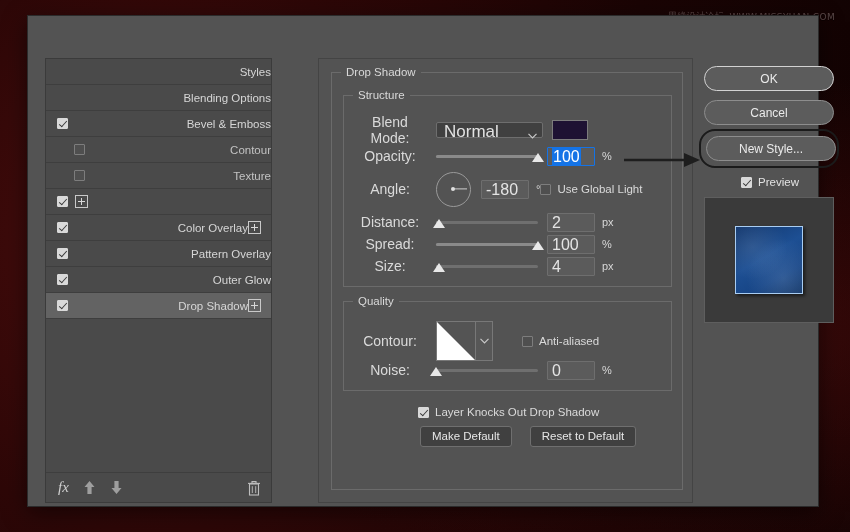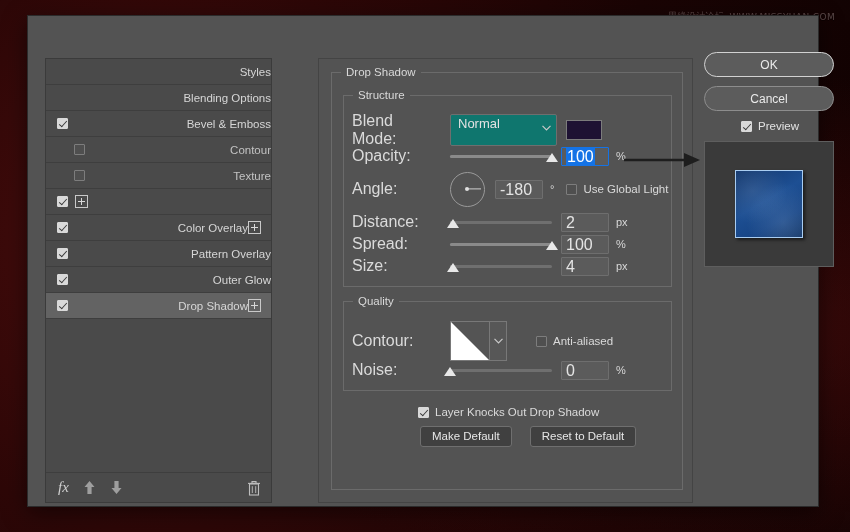--- a/index.html
+++ b/index.html
@@ -221,36 +221,36 @@
   #quality-group  { left: 11px; top: 228px; width: 329px; height: 90px; }
 
   .frow {
     position: absolute;
     display: flex;
     align-items: center;
     height: 20px;
   }
   .flabel {
     color: #dadada;
-    font-size: 16px;
-    text-align: left;
+    font-size: 14px;
+    text-align: center;
     width: 76px;
-    margin-right: 22px;
+    margin-right: 8px;
     flex: 0 0 auto;
   }
 
   select.combo, .combo {
     appearance: none;
     -webkit-appearance: none;
-    background: #0f766e;
+    background: #404040;
     border: 1px solid #6e6e6e;
     color: #e2e2e2;
-    font-size: 13px;
+    font-size: 17px;
     font-family: "Liberation Sans", sans-serif;
-    height: 32px;
+    height: 16px;
     padding: 0 18px 0 7px;
     box-sizing: border-box;
     border-radius: 2px;
     cursor: pointer;
     position: relative;
   }
   .combo-wrap { position: relative; }
   .combo-wrap .chev {
     position: absolute;
     right: 6px;
@@ -403,21 +403,21 @@
     height: 21px;
     padding: 0 11px;
     cursor: pointer;
     line-height: 19px;
   }
 
   
   #right-col {
     position: absolute;
     left: 676px;
-    top: 36px;
+    top: 50px;
     width: 132px;
   }
   .pill-btn {
     width: 130px;
     height: 25px;
     border-radius: 13px;
     background: #5c5c5c;
     border: 1px solid #8d8d8d;
     color: #eaeaea;
     font-size: 12px;
@@ -612,21 +612,21 @@
           </div>
 
           <div class="frow" style="left:8px; top:76px; height:34px;">
             <span class="flabel">Angle:</span>
             <span class="dial">
               <span class="needle" id="angle-needle" style="transform-origin: 14px 0.7px; transform: rotate(180deg);"></span>
               <span class="hub"></span>
             </span>
             <span class="num-input" style="margin-left:10px;">-180</span>
             <span class="unit">°</span>
-            <span class="inline-check" style="margin-left:12px;text-align:right;">
+            <span class="inline-check" style="text-align:right;">
               <span class="cb empty"></span>
               <span>Use Global Light</span>
             </span>
           </div>
 
           <div class="frow" style="left:8px; top:116px;">
             <span class="flabel">Distance:</span>
             <span class="slider">
               <span class="track"></span>
               <span class="track-lo" id="di-lo" style="width: 3.06px;"></span>
@@ -698,20 +698,23 @@
         <div style="position:absolute; left:88px; top:353px; display:flex; gap:18px;">
           <button class="btn">Make Default</button>
           <button class="btn">Reset to Default</button>
         </div>
       </div>
     </div>
 
     <div id="right-col">
       <div class="pill-btn primary">OK</div>
       <div class="pill-btn">Cancel</div>
+      <div id="new-style-wrap">
+        <div class="pill-btn">New Style...</div>
+      </div>
       <div id="preview-row">
         <span class="cb checked"></span>
         <span>Preview</span>
       </div>
       <div id="preview-box">
         <div id="preview-swatch"></div>
       </div>
     </div>
 
     <svg id="annot-arrow" viewBox="0 0 84 18">

